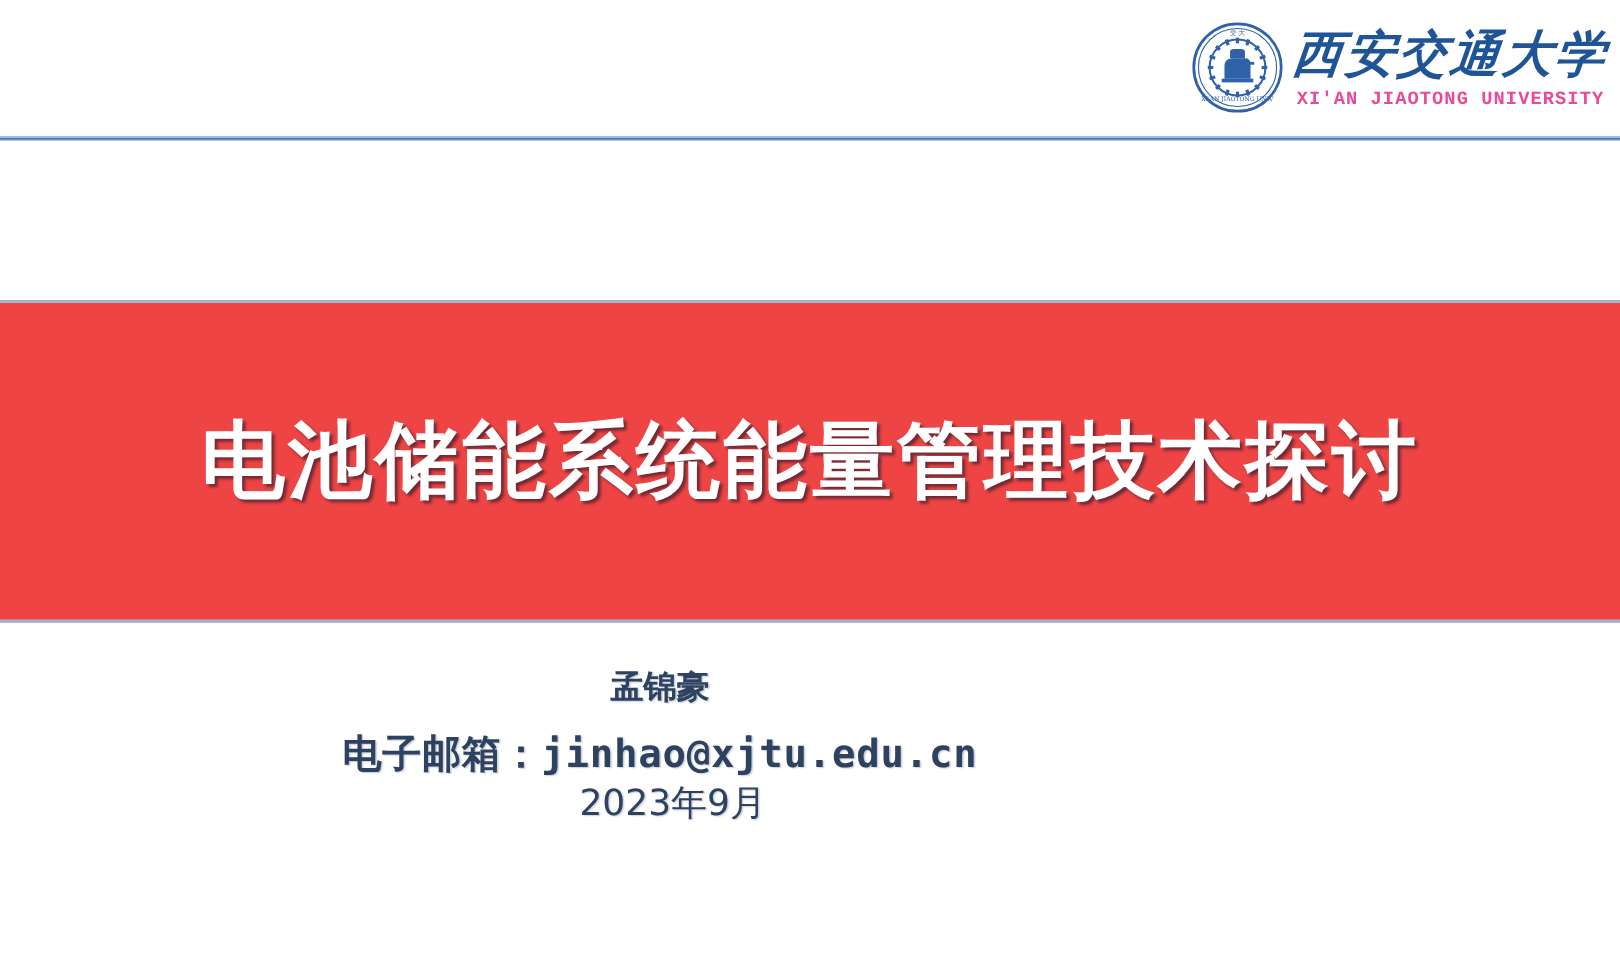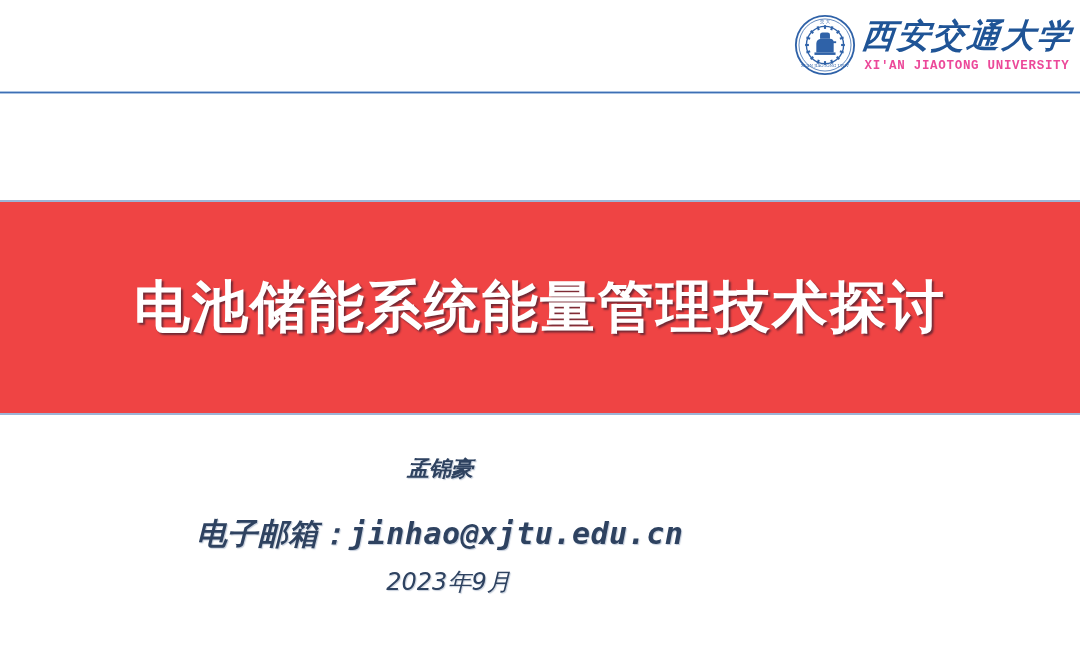--- a/index.html
+++ b/index.html
@@ -108,51 +108,49 @@
     color: #ffffff;
     letter-spacing: 2px;
     white-space: nowrap;
     text-shadow: 2px 2px 2px rgba(10, 20, 40, 0.55);
   }
 
   
   .byline {
     position: absolute;
     left: 0;
-    top: 455px;
+    top: 445px;
     width: 880px;
     text-align: center;
     color: #2e4260;
-    font-style: italic;
   }
 
   .author {
     font-family: "DejaVu Sans", "Liberation Sans", sans-serif;
     font-size: 22px;
     font-weight: 700;
     line-height: 1.25;
     text-shadow: 1px 1px 1px rgba(120, 140, 170, 0.45);
   }
 
   .email {
     font-family: "DejaVu Sans Mono", "Liberation Mono", monospace;
-    font-size: 30px;
+    font-size: 26px;
     font-weight: 700;
     line-height: 1.3;
-    margin-top: 31px;
+    margin-top: 14px;
     letter-spacing: 0.5px;
     text-shadow: 1px 1px 1px rgba(120, 140, 170, 0.45);
   }
 
   .date {
     font-family: "DejaVu Sans", "Liberation Sans", sans-serif;
     font-size: 24px;
     font-weight: 400;
     line-height: 1.3;
-    margin-top: 14px;
     text-shadow: 1px 1px 1px rgba(120, 140, 170, 0.4);
     padding-left: 17px;
   }
 </style>
 </head>
 <body>
 
 <div class="slide">
 
   <div class="header">

